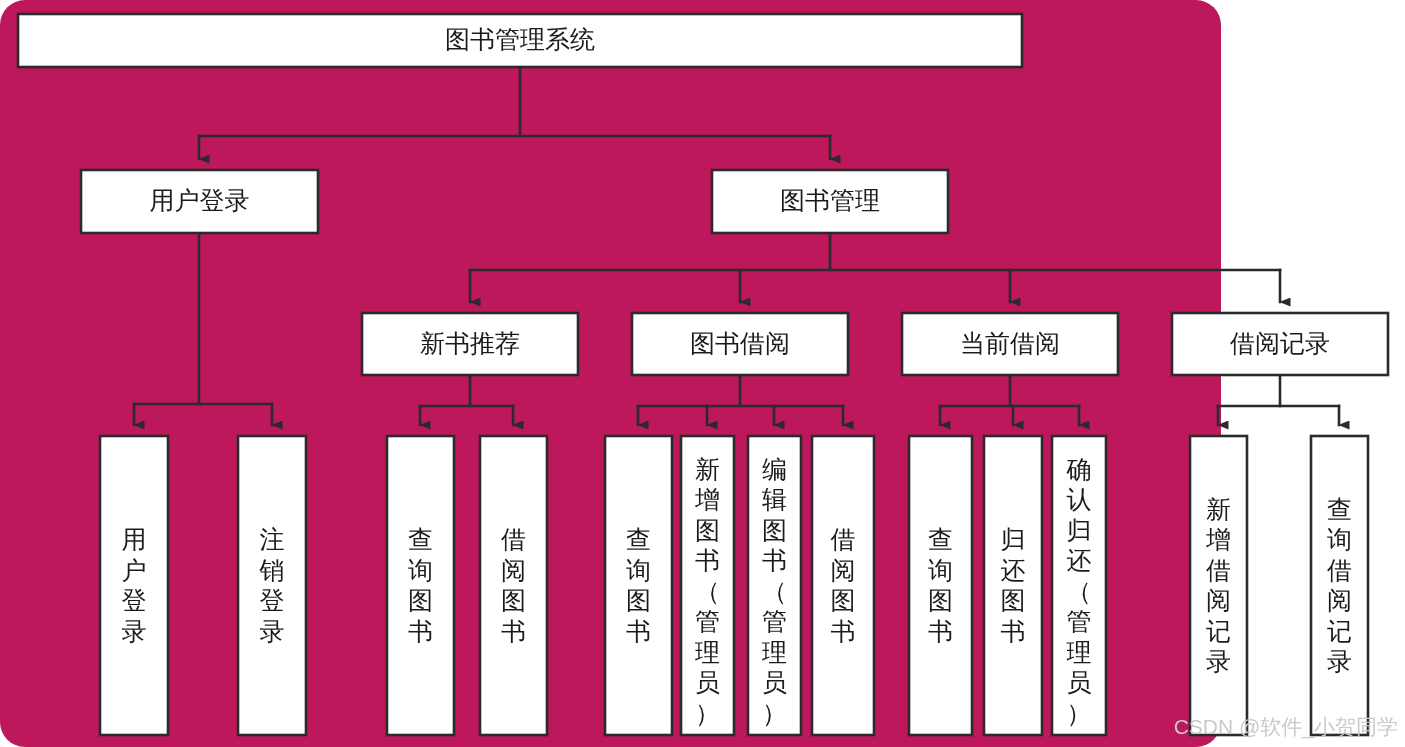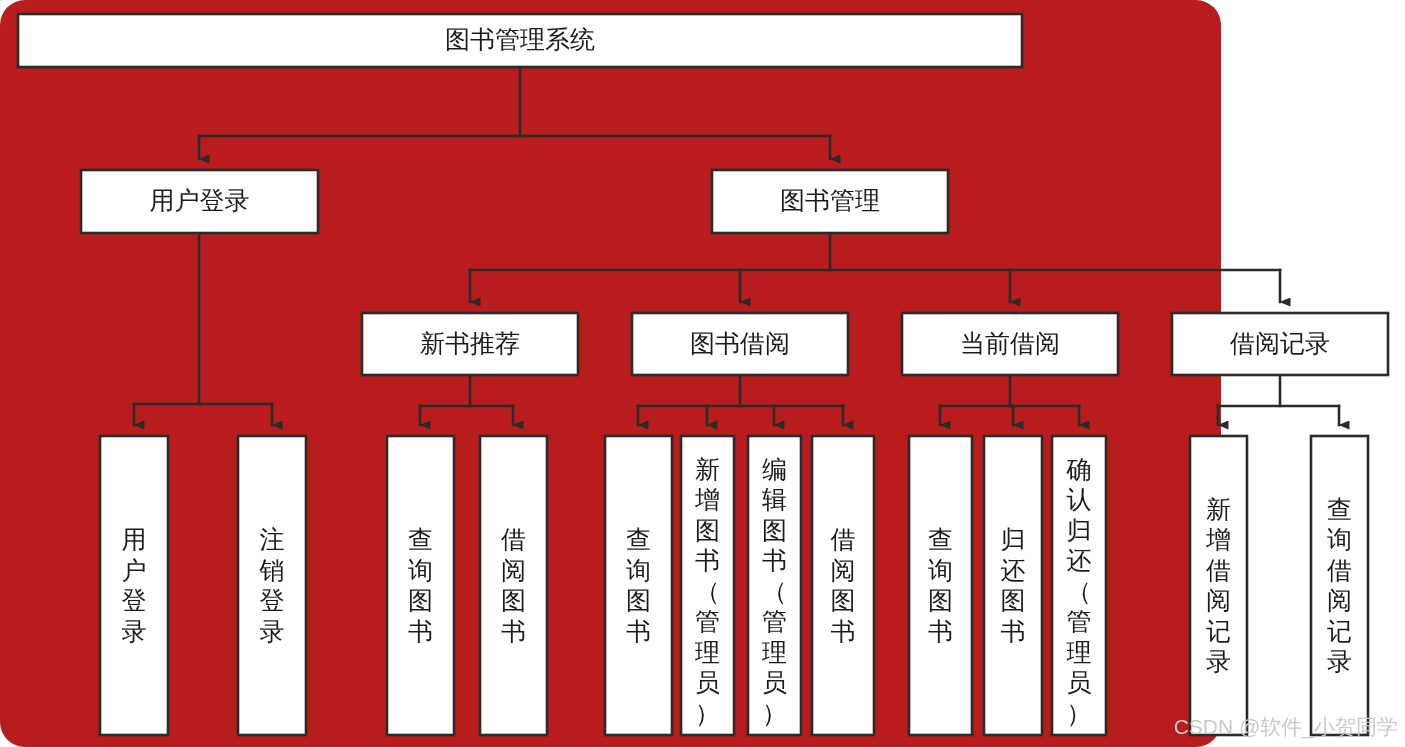--- a/index.html
+++ b/index.html
@@ -10,21 +10,21 @@
   body {
     width: 1405px;
     height: 747px;
     font-family: "Liberation Sans", "DejaVu Sans", sans-serif;
     overflow: hidden;
   }
   #diagram-root {
     position: relative;
     width: 1221px;
     height: 747px;
-    background: #b91c1c;
+    background: #be185d;
     border-radius: 25px;
   }
   svg.diagram-canvas {
     position: absolute;
     top: 0;
     left: 0;
     width: 1405px;
     height: 747px;
     display: block;
   }

